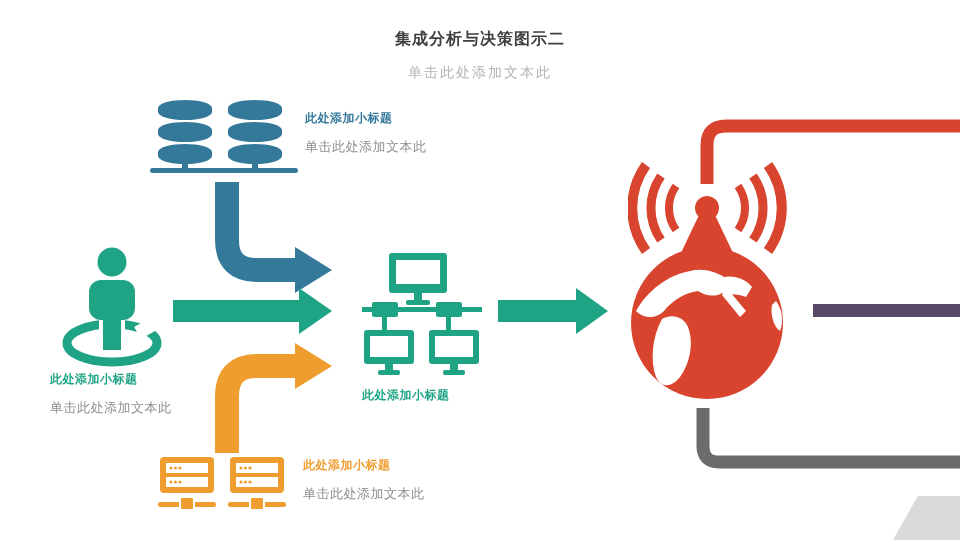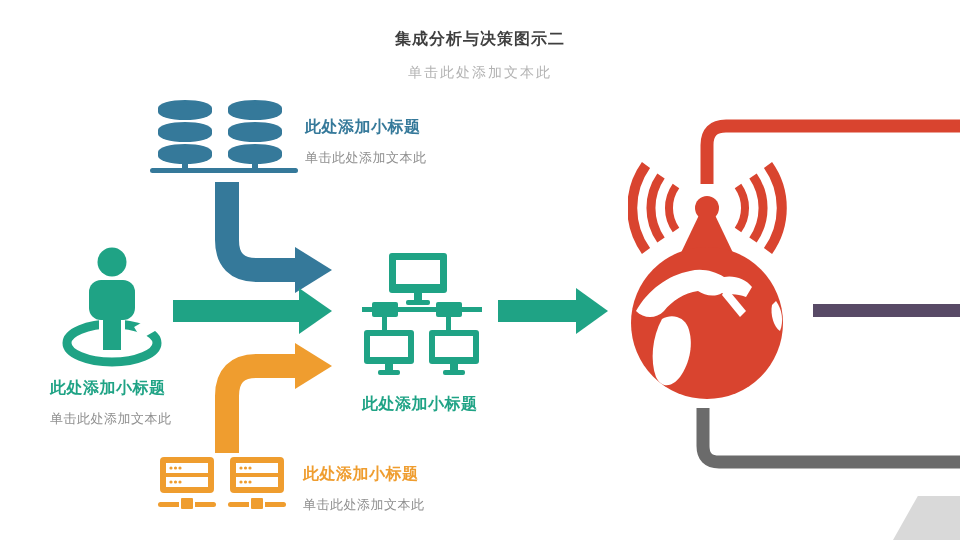--- a/index.html
+++ b/index.html
@@ -5,21 +5,21 @@
   html,body{margin:0;padding:0;background:#fff;}
   .slide{position:relative;width:960px;height:540px;overflow:hidden;
          background:var(--background,#fff);
          font-family:"Liberation Sans","DejaVu Sans",sans-serif;}
   .abs{position:absolute;}
   .page-title{position:absolute;top:29px;left:0;width:100%;text-align:center;
 ed    font-size:29px;font-weight:bold;color:var(--title-text,#3F3F3F);letter-spacing:1px;}
   .page-subtitle{position:absolute;top:64px;left:0;width:100%;text-align:center;
     font-size:14px;color:var(--subtitle-text,#B3B3B3);letter-spacing:2px;}
   .label{position:absolute;line-height:1.2;}
-  .label-title{font-size:16px;font-weight:bold;letter-spacing:0.5px;margin-top:6px;}
+  .label-title{font-size:12px;font-weight:bold;letter-spacing:0.5px;}
   .label-body{font-size:13px;color:var(--body-text,#8F8F8F);margin-top:14px;letter-spacing:0.5px;}
   .teal-t{color:var(--teal,#35799A);}
   .green-t{color:var(--green,#1FA385);}
   .orange-t{color:var(--orange,#EF9D2F);}
   .purple-bar{position:absolute;left:813px;top:304px;width:147px;height:13px;
     background:var(--purple,#584A66);}
   .corner-tab{position:absolute;left:893px;top:496px;width:67px;height:44px;
     background:var(--corner-tab,#D9D9D9);
     clip-path:polygon(37% 0,100% 0,100% 100%,0 100%);z-index:1;}
   .watermark{position:absolute;right:4px;bottom:8px;z-index:2;

